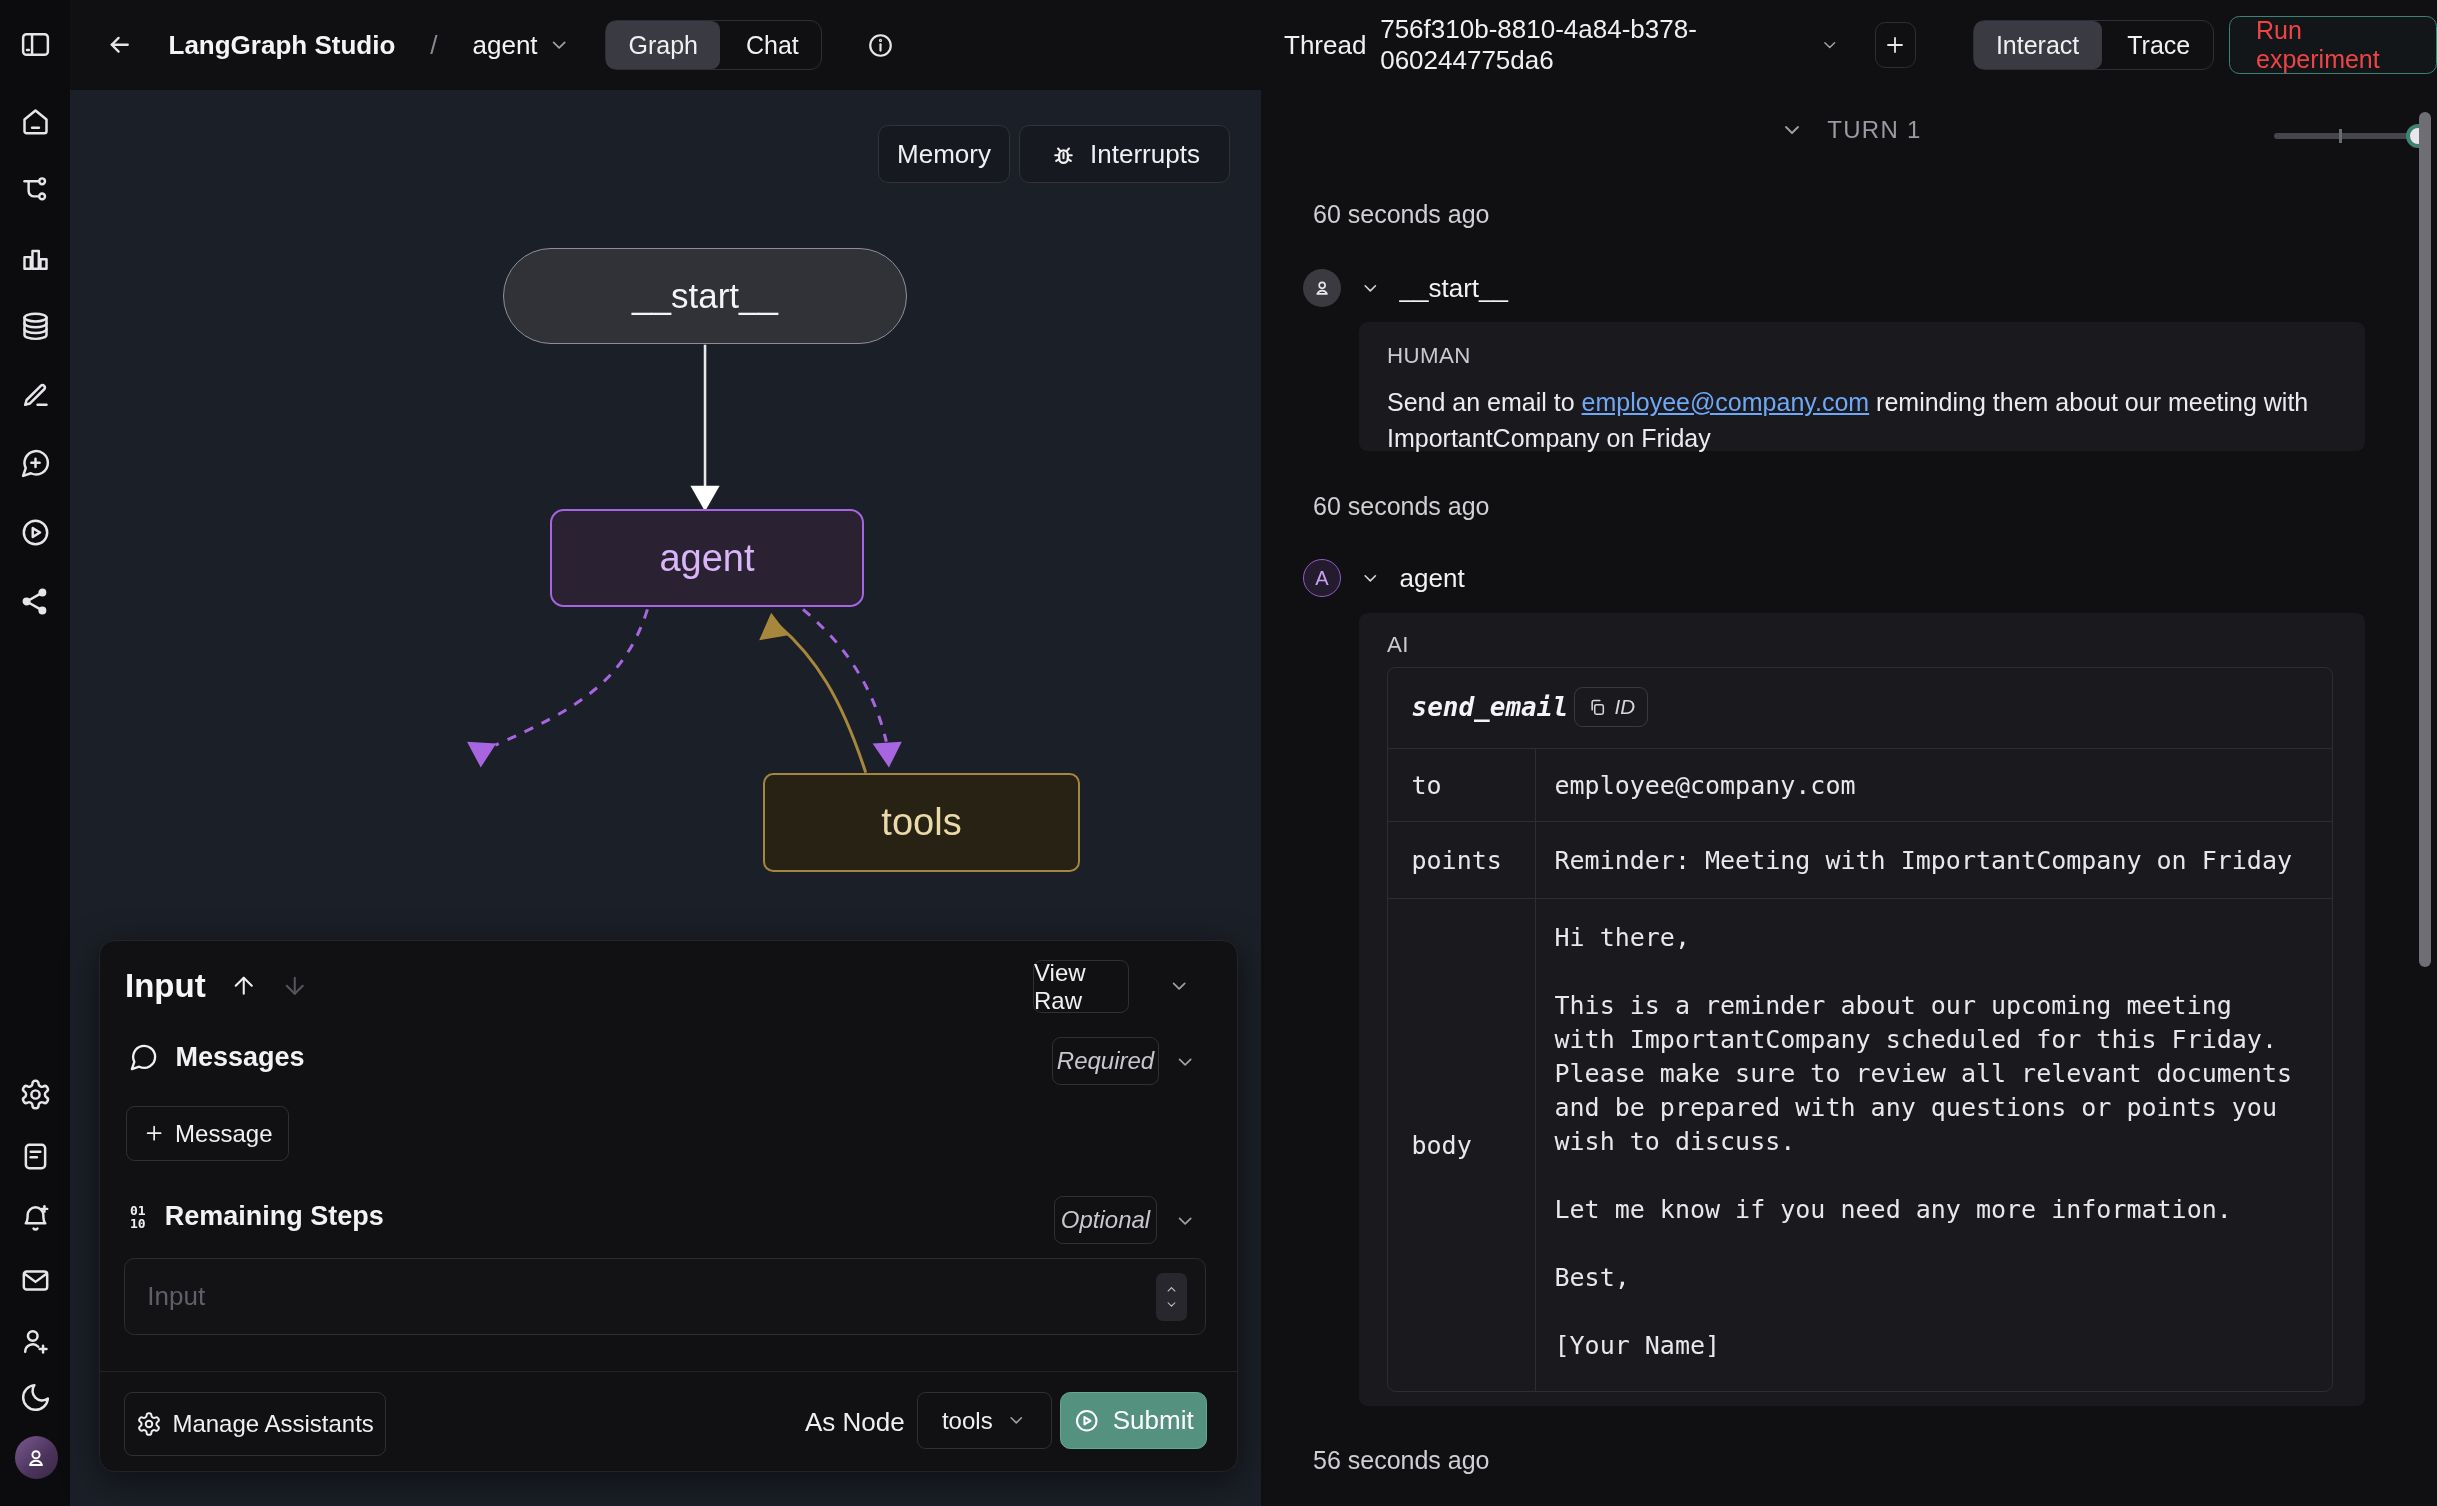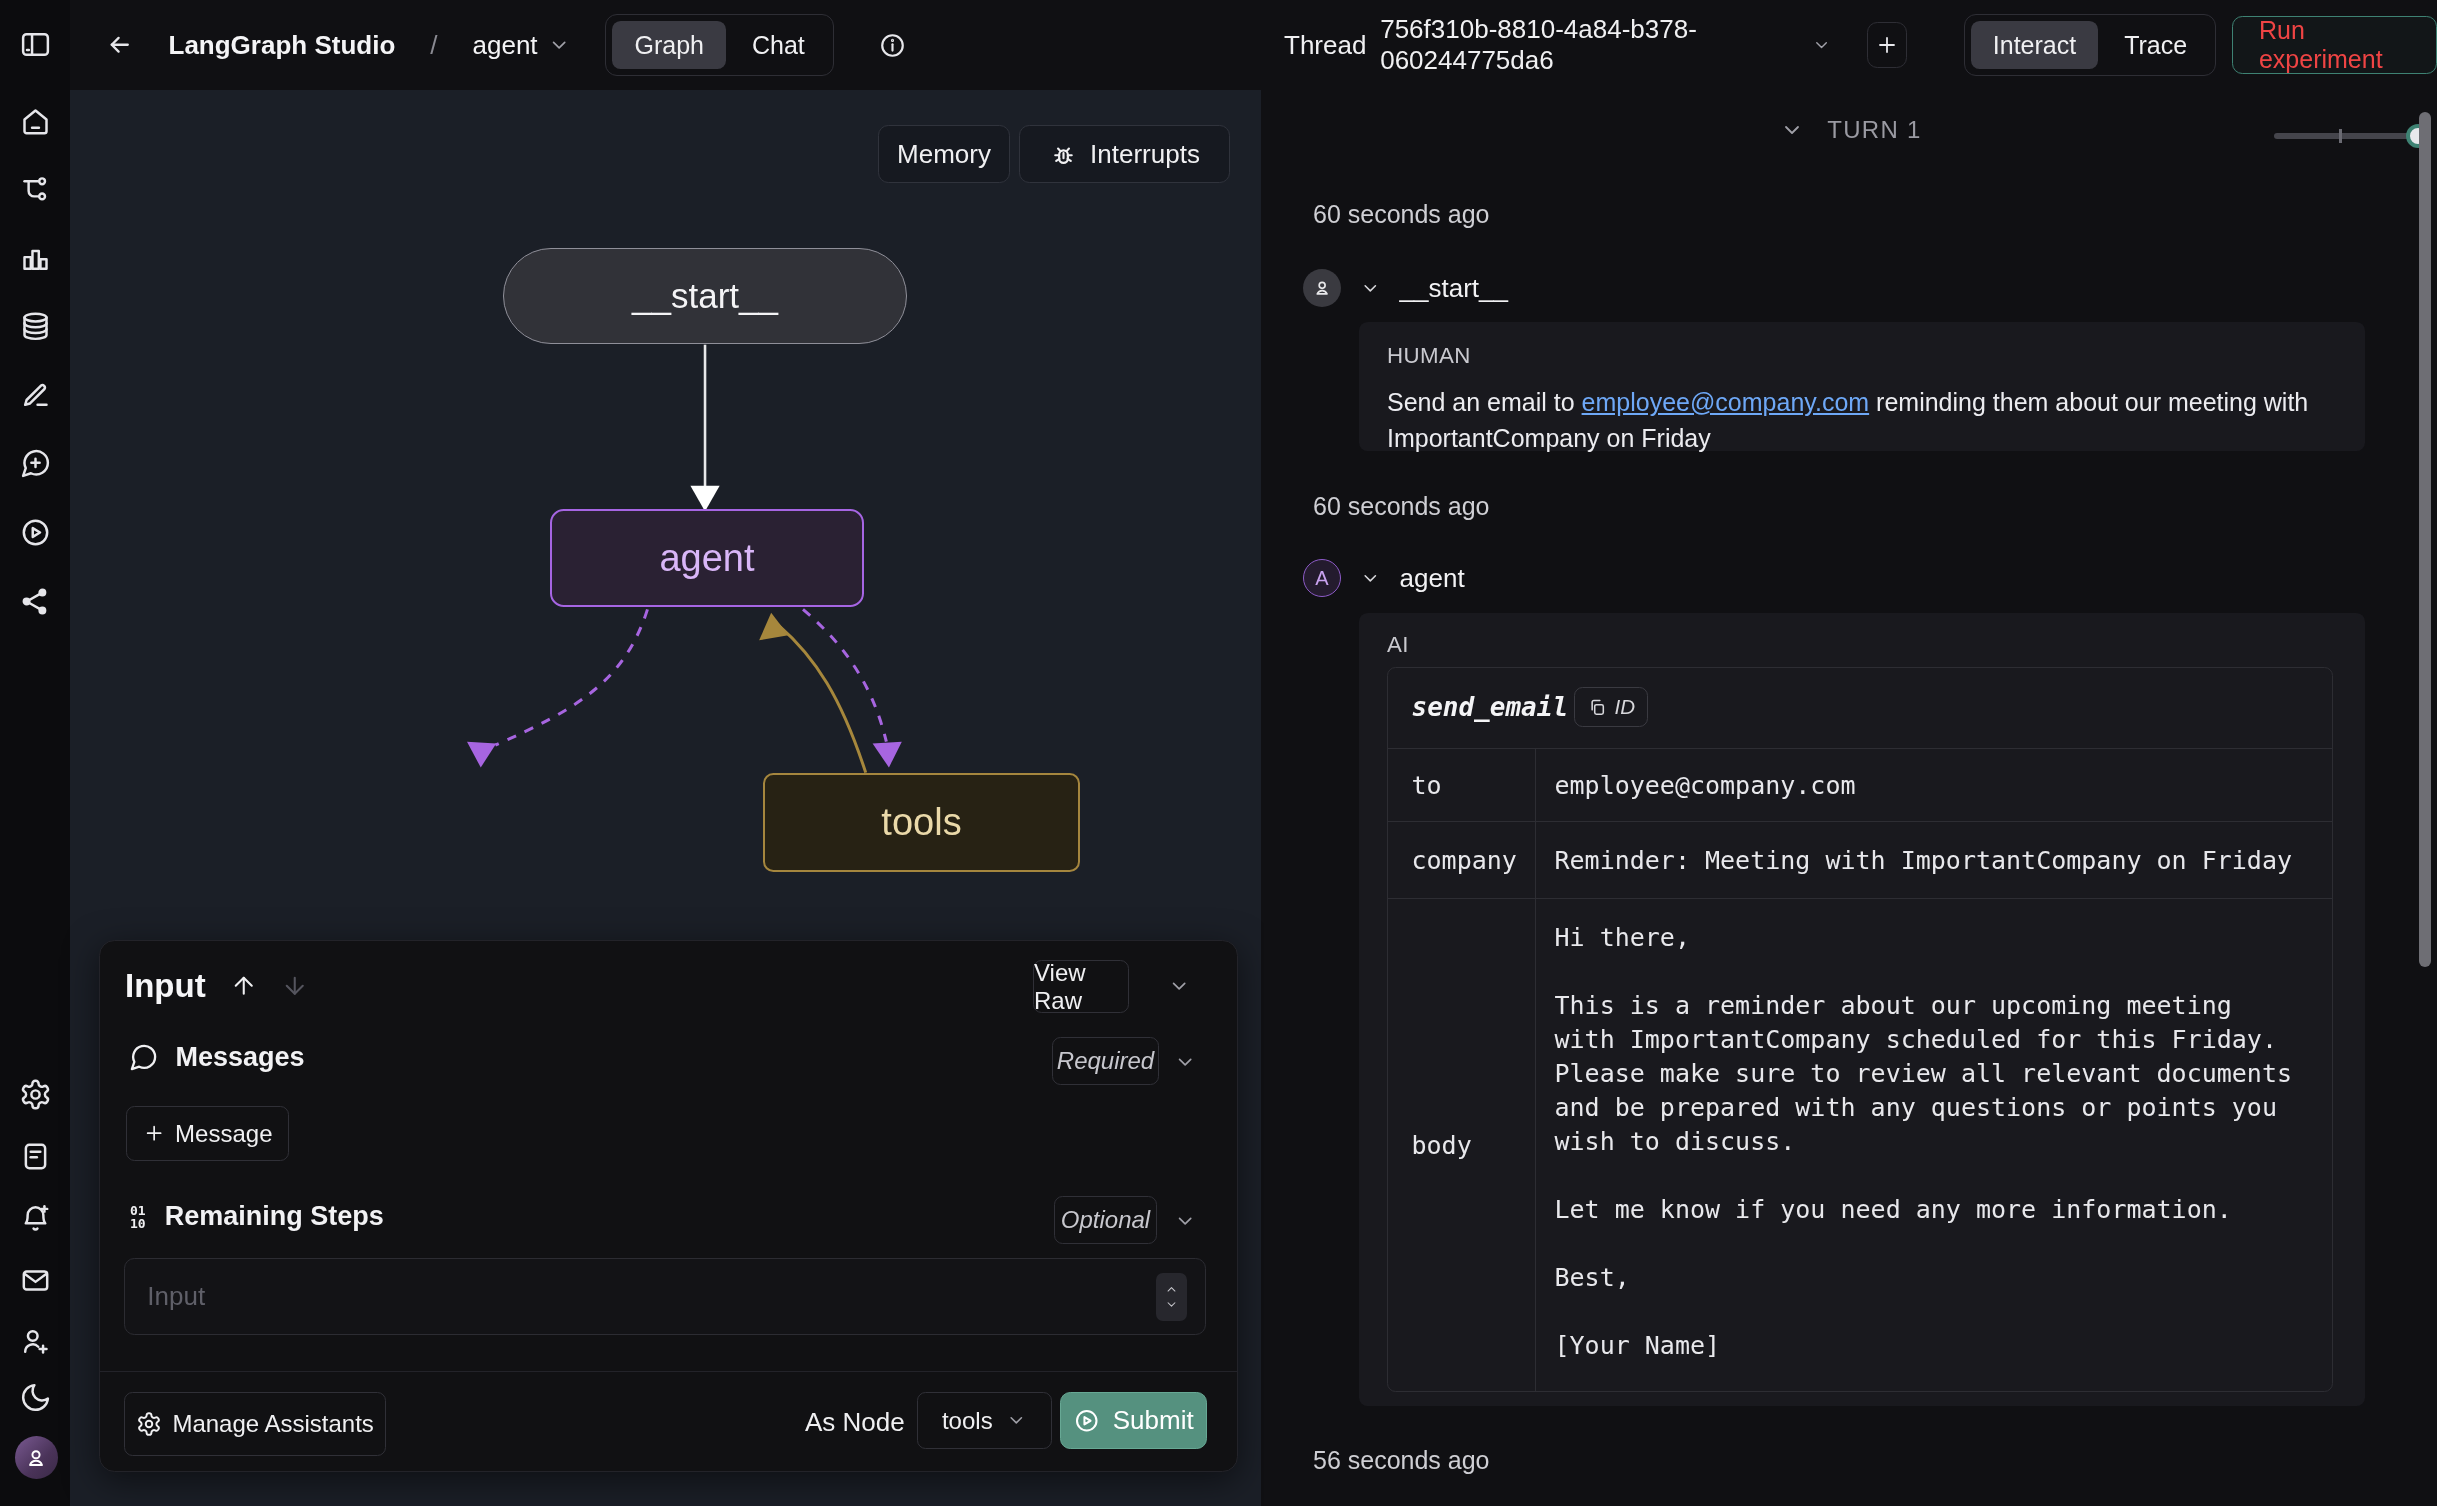--- a/index.html
+++ b/index.html
@@ -16,21 +16,21 @@
       background:linear-gradient(135deg,#7a5a92 0%,#4a3359 60%,#3a2a46 100%);
       display:flex;align-items:center;justify-content:center;color:#fff;cursor:pointer;}
   .avatar-chip svg{width:26px;height:26px;}
 
   
   .topbar{left:70px;top:0;width:2367px;height:90px;background:#101013;display:flex;align-items:center;}
   .tb-left{display:flex;align-items:center;gap:35px;padding-left:36px;}
   .tb-title{font-size:26px;font-weight:700;color:#f4f4f6;}
   .tb-sep{font-size:26px;color:#8a8a92;}
   .tb-graph{font-size:26px;color:#f4f4f6;display:flex;align-items:center;gap:10.3px;cursor:pointer;}
-  .seg{display:flex;align-items:center;border:0.9px solid #2e2e35;border-radius:12px;padding:6px;gap:3.4px;}
+  .seg{display:flex;align-items:center;border:0.9px solid #2e2e35;border-radius:12px;gap:3.4px;}
   .seg-item{font-size:25px;color:#f0f0f2;padding:9.5px 22.3px;border-radius:8.6px;cursor:pointer;}
   .seg-item.active{background:#3a3a42;}
   .chev{width:22.3px;height:22.3px;color:#a0a0a8;}
   .info-ic{width:29px;height:29px;color:#e6e6ea;margin-left:8.6px;cursor:pointer;}
   .tb-right{position:absolute;left:1214px;top:0;height:90px;display:flex;align-items:center;}
   .thread-lbl{font-size:26px;color:#f0f0f2;}
   .thread-id{font-size:26px;color:#f0f0f2;margin-left:13.8px;}
   .btn-plus{width:46px;height:46px;border:0.9px solid #2e2e35;border-radius:10.3px;display:flex;
       align-items:center;justify-content:center;color:#e8e8ec;cursor:pointer;}
   .run-btn{height:58px;border:1.7px solid #3e8273;border-radius:10.3px;color:#ef4444;font-size:25px;
@@ -450,21 +450,21 @@
             <span>ID</span>
           </div>
         </div>
 
         <div class="trow mono" style="top:80px;height:73px;">
           <div class="tkey">to</div>
           <div class="tval">employee@company.com</div>
         </div>
 
         <div class="trow mono" style="top:153px;height:77px;">
-          <div class="tkey">company</div>
+          <div class="tkey">points</div>
           <div class="tval">Reminder: Meeting with ImportantCompany on Friday</div>
         </div>
 
         <div class="trow mono" style="top:230px;height:493px;">
           <div class="tkey">body</div>
           <div class="tval tval-body" style="align-items:flex-start;">Hi there,
 
 This is a reminder about our upcoming meeting with ImportantCompany scheduled for this Friday. Please make sure to review all relevant documents and be prepared with any questions or points you wish to discuss.
 
 Let me know if you need any more information.

